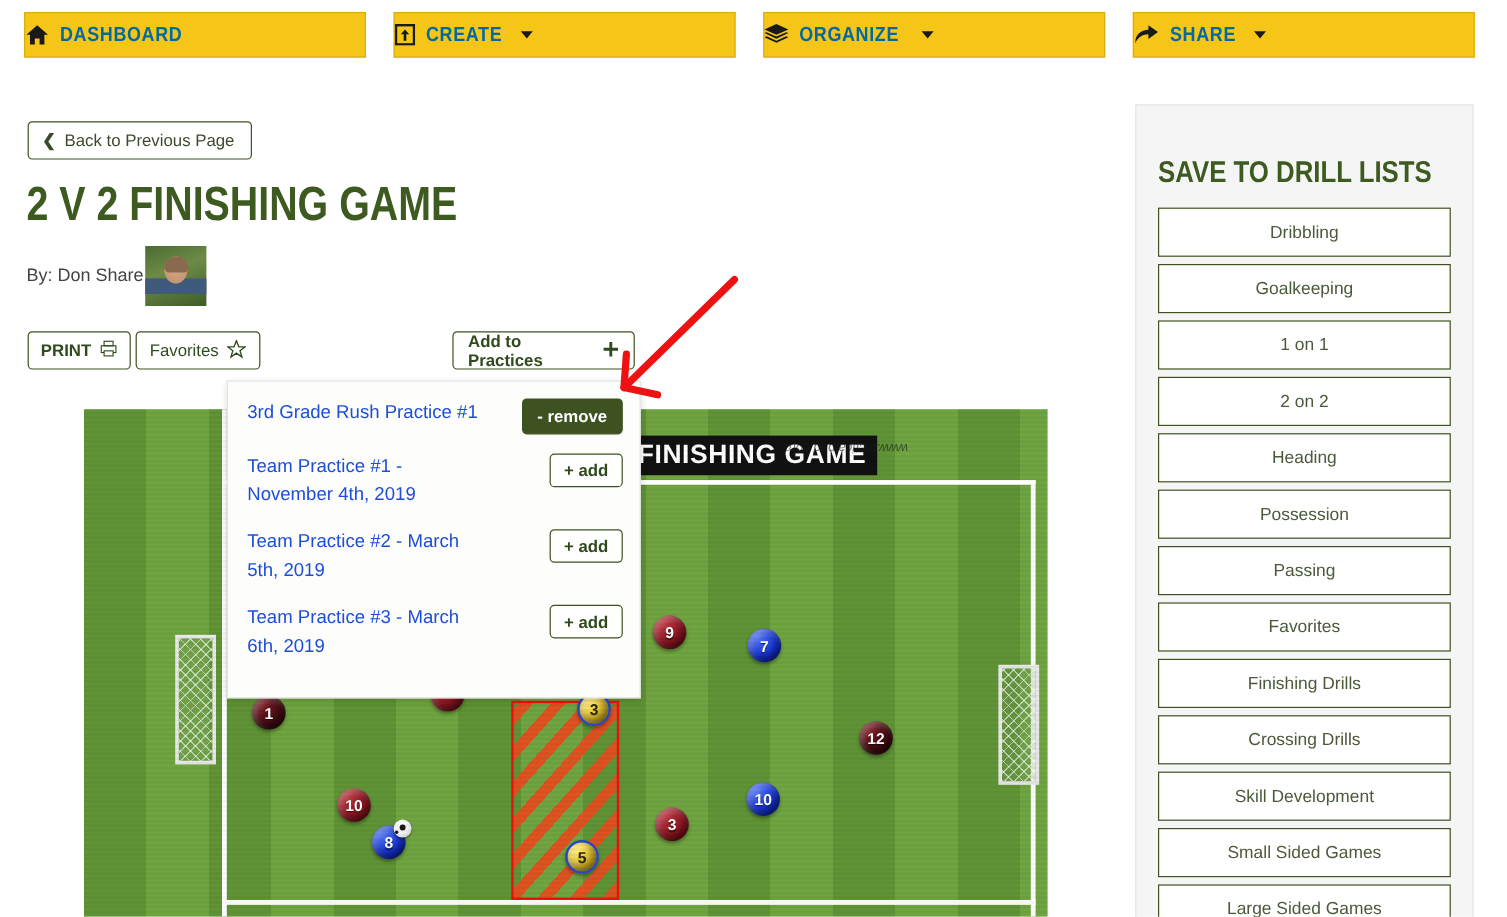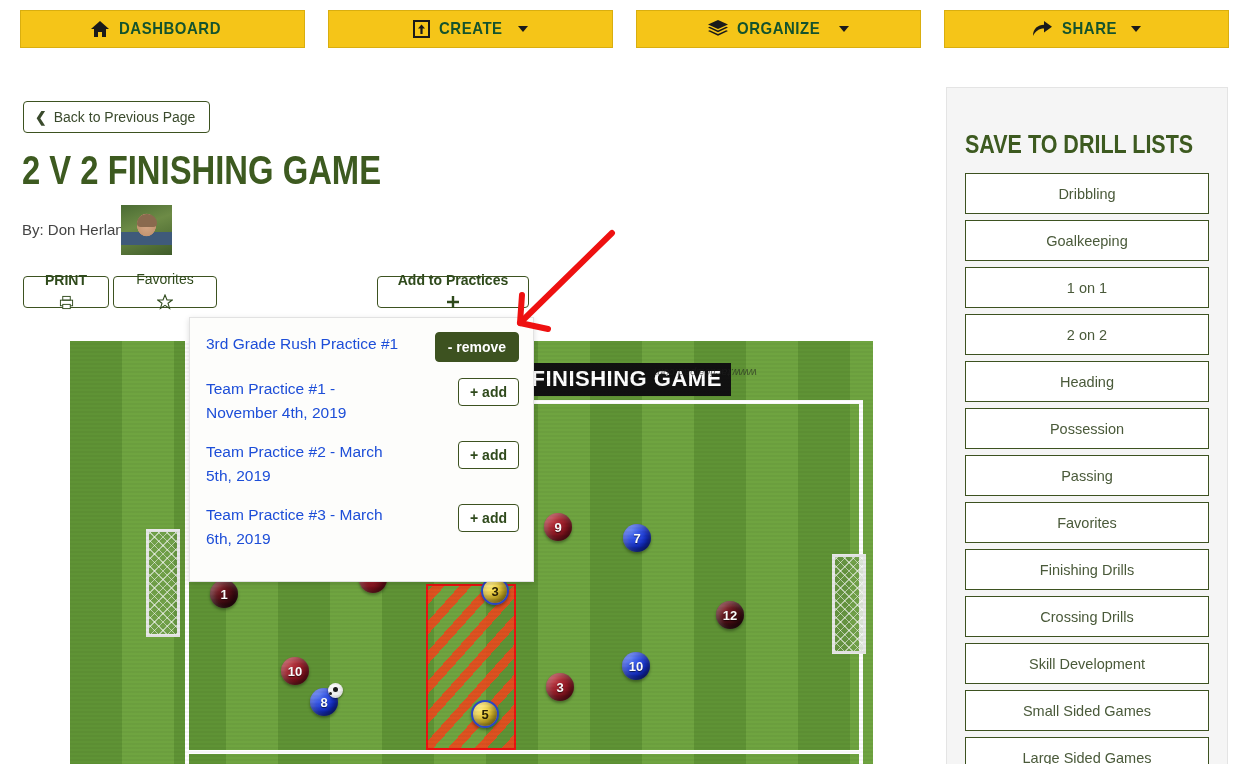--- a/index.html
+++ b/index.html
@@ -11,24 +11,24 @@
     overflow: hidden;
   }
   .page { position: relative; width: 1256px; height: 764px; }
 
   
   .topnav { position: absolute; left: 0; top: 0; width: 1256px; height: 60px; }
   .nav-btn {
     position: absolute; top: 10px; height: 38px;
     background: #f5c518;
     border: 1px solid #d9ae0f;
-    display: flex; align-items: center; justify-content: center;
+    display: flex; align-items: center; justify-content: flex-start;
     gap: 9px;
     cursor: pointer;
-    color: #14532d;
+    color: #0369a1;
   }
   .nav-btn .nav-label {
     font-family: "Liberation Sans Narrow", "Liberation Sans", sans-serif;
     font-weight: bold;
     font-size: 17px;
     letter-spacing: 0.6px;
     transform: scaleX(0.88);
     transform-origin: left center;
     white-space: nowrap;
   }
@@ -90,21 +90,21 @@
     background: #8a6a4e;
   }
 
   
   .act-btn {
     position: absolute; top: 276px; height: 32px;
     border: 1px solid #3d5220; border-radius: 4px;
     background: #fff; color: #2f4a1c;
     font-size: 14px;
     display: flex; align-items: center; justify-content: center; gap: 7px;
-    cursor: pointer; padding: 0 12px; flex-direction: column;
+    cursor: pointer; padding: 0 12px;
   }
   #btn-print { left: 23px; width: 86px; font-weight: bold; }
   #btn-favorites { left: 113px; width: 104px; }
   #btn-share-team { left: 221px; width: 152px; }
   #btn-add-practices { left: 377px; width: 152px; font-weight: bold; }
 
   
   .dropdown {
     position: absolute; left: 189px; top: 317px;
     width: 345px; height: 265px;
@@ -295,21 +295,21 @@
       <span class="caret"></span>
     </div>
   </div>
 
   <div class="back-btn">
     <span class="back-chev">❮</span>
     <span>Back to Previous Page</span>
   </div>
 
   <div class="page-title">2 V 2 FINISHING GAME</div>
-  <div class="byline">By: Don Herlan</div>
+  <div class="byline">By: Don Share</div>
   <div class="avatar"></div>
 
   <div class="act-btn" id="btn-print">
     <span>PRINT</span>
     <span>
       <svg width="15" height="15" viewBox="0 0 16 16">
           <rect x="4" y="1.5" width="8" height="4" fill="none" stroke="#2f4a1c"></rect>
           <rect x="1.5" y="5.5" width="13" height="6" fill="none" stroke="#2f4a1c"></rect>
           <rect x="4" y="10" width="8" height="4.5" fill="#fff" stroke="#2f4a1c"></rect>
         </svg>

